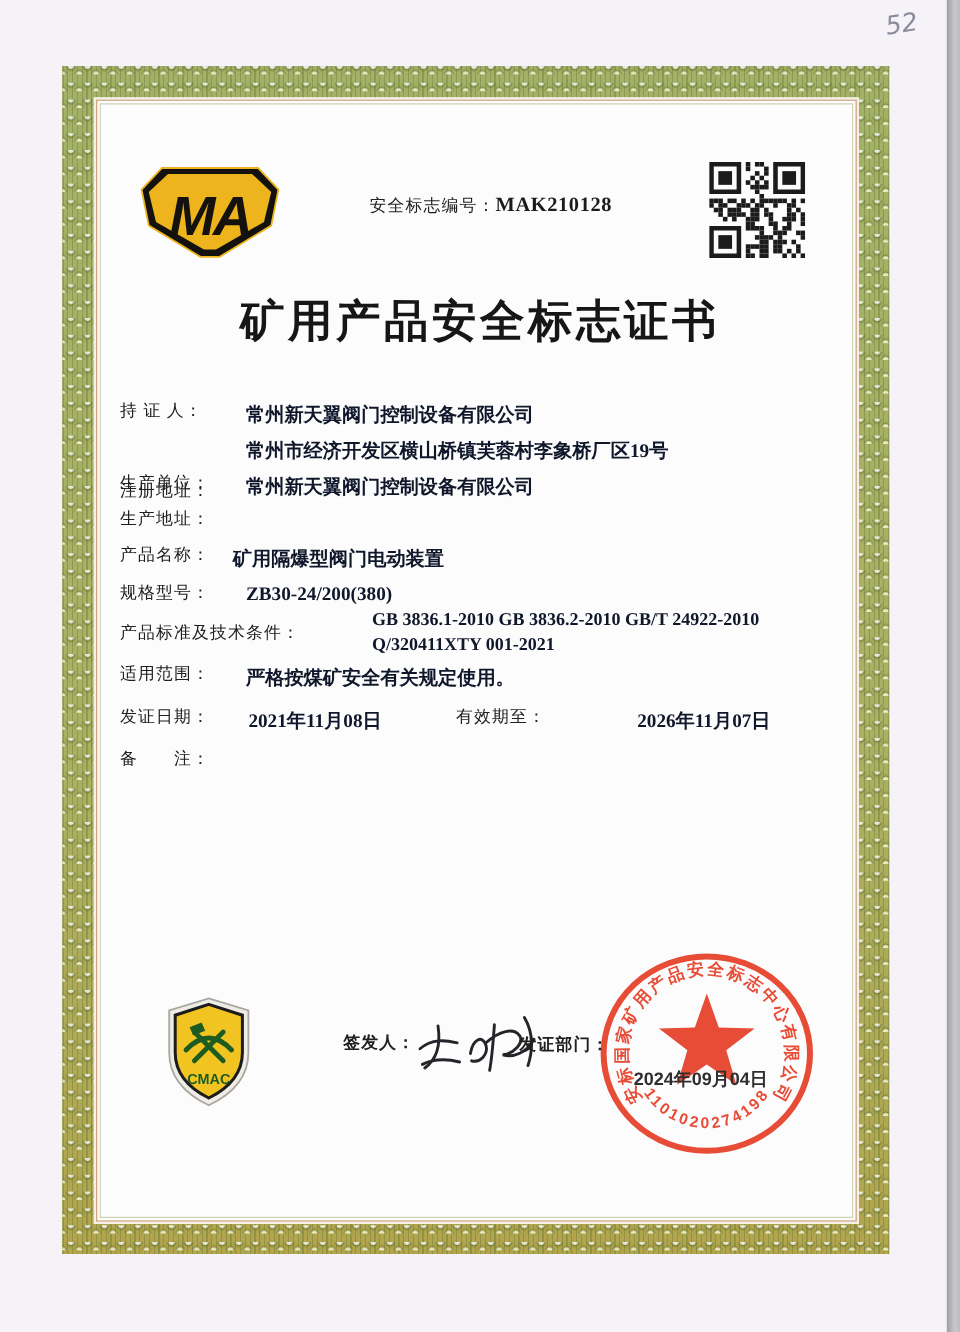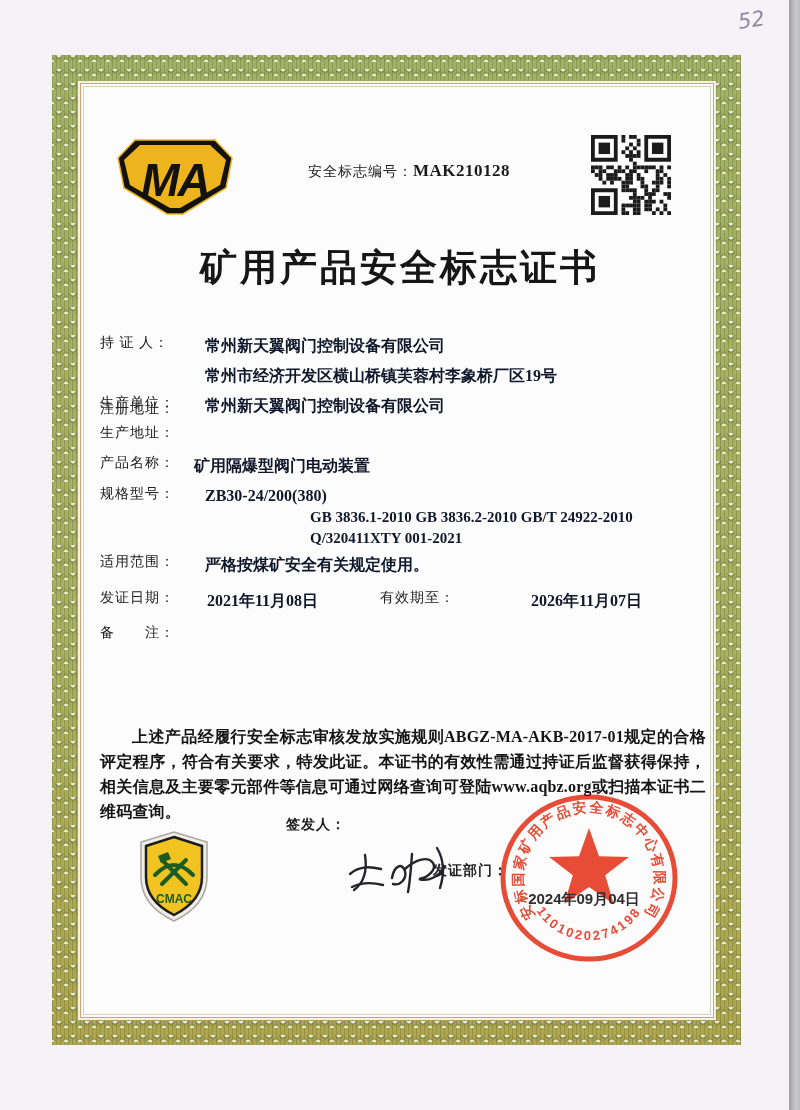--- a/index.html
+++ b/index.html
@@ -226,47 +226,47 @@
   <div class="abs val" style="left:205px; top:396px;">常州新天翼阀门控制设备有限公司</div>
 
   <div class="abs lbl" style="left:100px; top:424px;">生产地址：</div>
 
   <div class="abs lbl" style="left:100px; top:454px;">产品名称：</div>
   <div class="abs val" style="left:194px; top:456px;">矿用隔爆型阀门电动装置</div>
 
   <div class="abs lbl" style="left:100px; top:485px;">规格型号：</div>
   <div class="abs val" style="left:205px; top:487px;">ZB30-24/200(380)</div>
 
+  <div class="abs lbl" style="left:100px; top:519px;">产品标准及技术条件：</div>
   <div class="abs val stdval" style="left:310px; top:507px;">GB 3836.1-2010 GB 3836.2-2010 GB/T 24922-2010 Q/320411XTY 001-2021</div>
 
   <div class="abs lbl" style="left:100px; top:553px;">适用范围：</div>
   <div class="abs val" style="left:205px; top:555px;">严格按煤矿安全有关规定使用。</div>
 
   <div class="abs lbl" style="left:100px; top:589px;">发证日期：</div>
   <div class="abs val" style="left:207px; top:591px;">2021年11月08日</div>
   <div class="abs lbl" style="left:380px; top:589px;">有效期至：</div>
   <div class="abs val" style="left:495px; top:591px;margin-left:36px;">2026年11月07日</div>
 
   <div class="abs lbl" style="left:100px; top:624px;">备　　注：</div>
 
-  <div class="abs statement">上述产品经履行安全标志审核发放实施规则ABGZ-MA-AKB-2017-01规定的合格评定程序，符合有关要求，特发此证。本证书的有效性需通过持证后监督获得保持，相关信息及主要零元部件等信息可通过网络查询可登陆www.aqbz.org或扫描本证书二维码查询。</div>
 
   <svg class="abs" style="left:138px; top:830px;" width="72" height="94" viewBox="0 0 72 94">
     <path d="M36,2 L69,12 V47 C69,68 55,82 36,91 C17,82 3,68 3,47 V12 Z" fill="#efece7" stroke="#a9a79e" stroke-width="1.5"></path>
     <path d="M36,7 L64,16 V47 C64,65 52,77 36,85 C20,77 8,65 8,47 V16 Z" fill="#f2c422" stroke="#1c1c1c" stroke-width="2.5"></path>
     <g stroke="#1c5c20" fill="none" stroke-width="4" stroke-linecap="round">
       <path d="M17,45 Q36,25 55,45"></path>
       <path d="M24,30 L48,54"></path>
       <path d="M48,30 L24,54"></path>
       <path d="M20,26 l10,-4 l3,7 l-10,4 z" fill="#1c5c20" stroke="none"></path>
     </g>
     <text x="36" y="73" text-anchor="middle" font-family="Liberation Sans, sans-serif" font-size="12" font-weight="bold" fill="#1c5c20">CMAC</text>
   </svg>
 
-  <div class="abs lbl" style="left:286px; top:816px; font-weight:bold;">签发人：</div>
+  <div class="abs lbl" style="left:286px; top:860px; font-weight:bold;">签发人：</div>
   <svg class="abs" style="left:342px; top:838px;" width="118" height="62" viewBox="0 0 118 62">
     <g fill="none" stroke="#24242a" stroke-width="2.4" stroke-linecap="round">
       <path d="M8,36 C18,27 30,29 39,31"></path>
       <path d="M23,17 C25,30 23,44 12,52"></path>
       <path d="M10,49 C22,43 33,45 41,47"></path>
       <path d="M50,40 C52,28 60,24 63,33 C65,41 58,48 51,46"></path>
       <path d="M70,16 C69,30 68,44 66,54"></path>
       <path d="M63,31 C74,21 86,18 91,25 C95,31 86,40 77,41 C86,44 97,39 103,28"></path>
       <path d="M95,10 C101,20 103,34 98,50"></path>
     </g>

